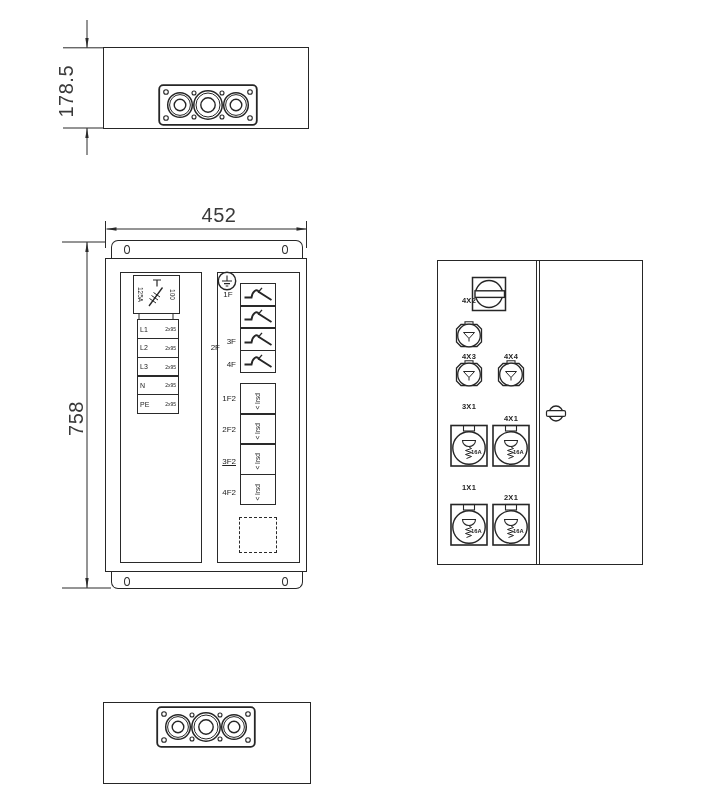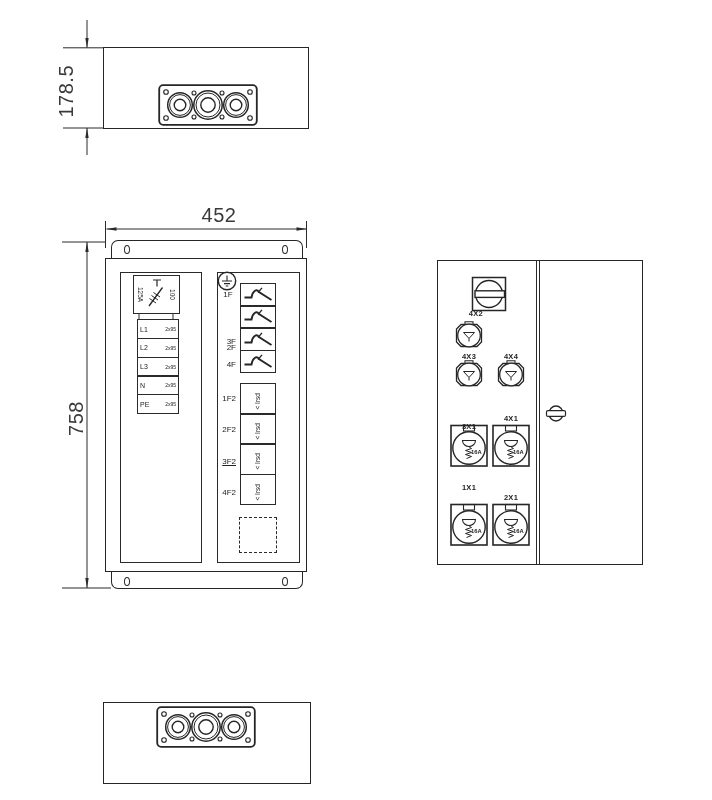--- a/index.html
+++ b/index.html
@@ -158,21 +158,21 @@
         <span class="ts">2x95</span>
       </div>
     </div>
 
     <svg class="abs" style="left:217px;top:271px" width="20" height="20">
       <circle cx="10" cy="10" r="8.7" fill="none" stroke="#262626" stroke-width="1.4"></circle>
       <path d="M10,4.6 V10 M5,10 H15 M7,12.6 H13 M8.7,15 H11.3" fill="none" stroke="#262626" stroke-width="1.1"></path>
     </svg>
 
     <span class="rowlbl" style="left:220px;top:290px;width:16px;text-align:center;">1F</span>
-    <span class="rowlbl" style="left:220px;top:313px;width:16px;margin-top:30px;">2F</span>
+    <span class="rowlbl" style="left:204px;top:313px;width:16px;margin-top:30px;">2F</span>
     <span class="rowlbl" style="left:220px;top:337px;width:16px;">3F</span>
     <span class="rowlbl" style="left:220px;top:360px;width:16px;">4F</span>
 
     <div class="abs" style="left:240px;top:283px;width:36px;">
       <div class="brow">
           <svg width="33" height="21">
             <use href="#sym-breaker"></use>
           </svg>
         </div>
       <div class="brow">
@@ -222,36 +222,36 @@
   <div>
     <div class="box" style="left:437px;top:260px;width:206px;height:305px;"></div>
     <div class="abs" style="left:536px;top:261px;width:4px;height:303px;border-left:1.4px solid #2a2a2a;border-right:1.4px solid #2a2a2a;box-sizing:border-box;"></div>
 
     <svg class="abs" style="left:471px;top:276px" width="36" height="36">
       <rect x="1.5" y="1.5" width="33" height="33" fill="none" stroke="#262626" stroke-width="1.5"></rect>
       <circle cx="18" cy="18" r="13.5" fill="none" stroke="#262626" stroke-width="1.4"></circle>
       <rect x="4" y="14.8" width="29.5" height="6.6" fill="#ffffff" stroke="#262626" stroke-width="1.4"></rect>
     </svg>
 
-    <span class="socklbl" style="left:455px;top:309px;width:28px;text-align:right;">4X2</span>
+    <span class="socklbl" style="left:455px;top:296px;width:28px;">4X2</span>
     <svg class="abs" style="left:455px;top:321px" width="28" height="29">
         <use href="#sym-schuko"></use>
       </svg>
 
     <span class="socklbl" style="left:455px;top:352px;width:28px;">4X3</span>
     <svg class="abs" style="left:455px;top:360px" width="28" height="29">
         <use href="#sym-schuko"></use>
       </svg>
 
     <span class="socklbl" style="left:497px;top:352px;width:28px;">4X4</span>
     <svg class="abs" style="left:497px;top:360px" width="28" height="29">
         <use href="#sym-schuko"></use>
       </svg>
 
-    <span class="socklbl" style="left:450px;top:422px;width:38px;">3X1</span>
+    <span class="socklbl" style="left:450px;top:402px;width:38px;">3X1</span>
     <svg class="abs" style="left:450px;top:422px" width="38" height="45">
         <use href="#sym-cee"></use>
       </svg>
     <span class="rating" style="left:471px;top:449px;">16A</span>
 
     <span class="socklbl" style="left:492px;top:414px;width:38px;">4X1</span>
     <svg class="abs" style="left:492px;top:422px" width="38" height="45">
         <use href="#sym-cee"></use>
       </svg>
     <span class="rating" style="left:513px;top:449px;">16A</span>

